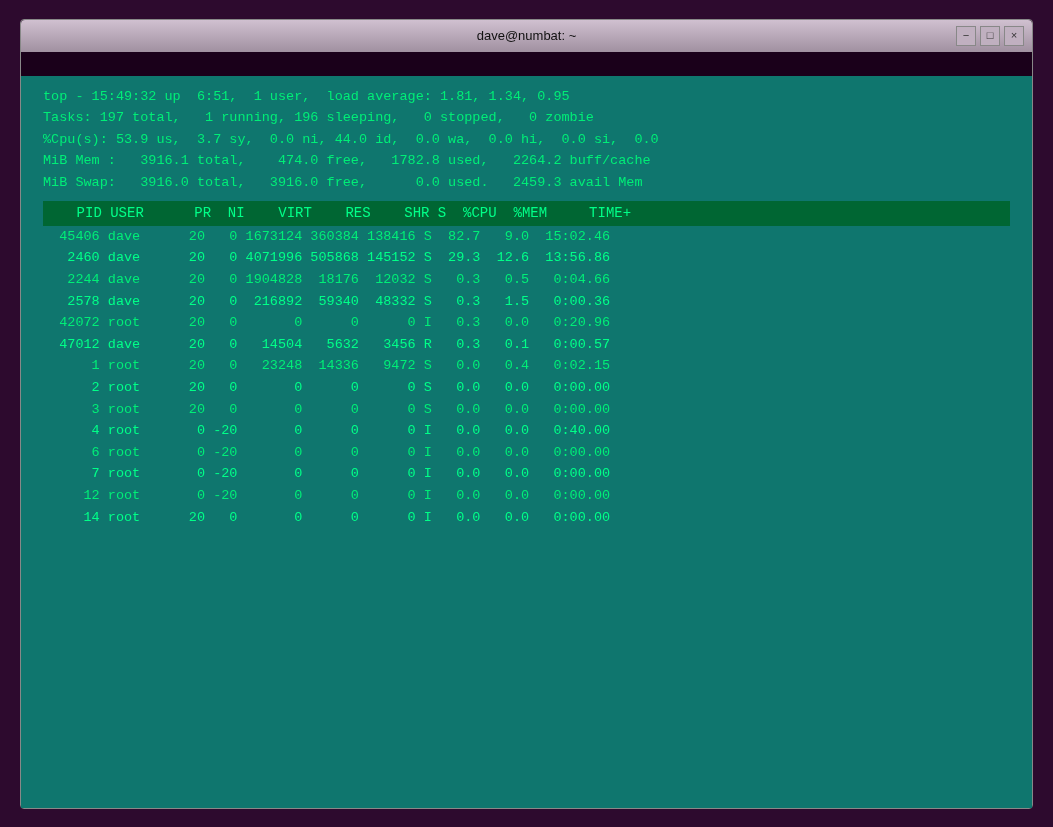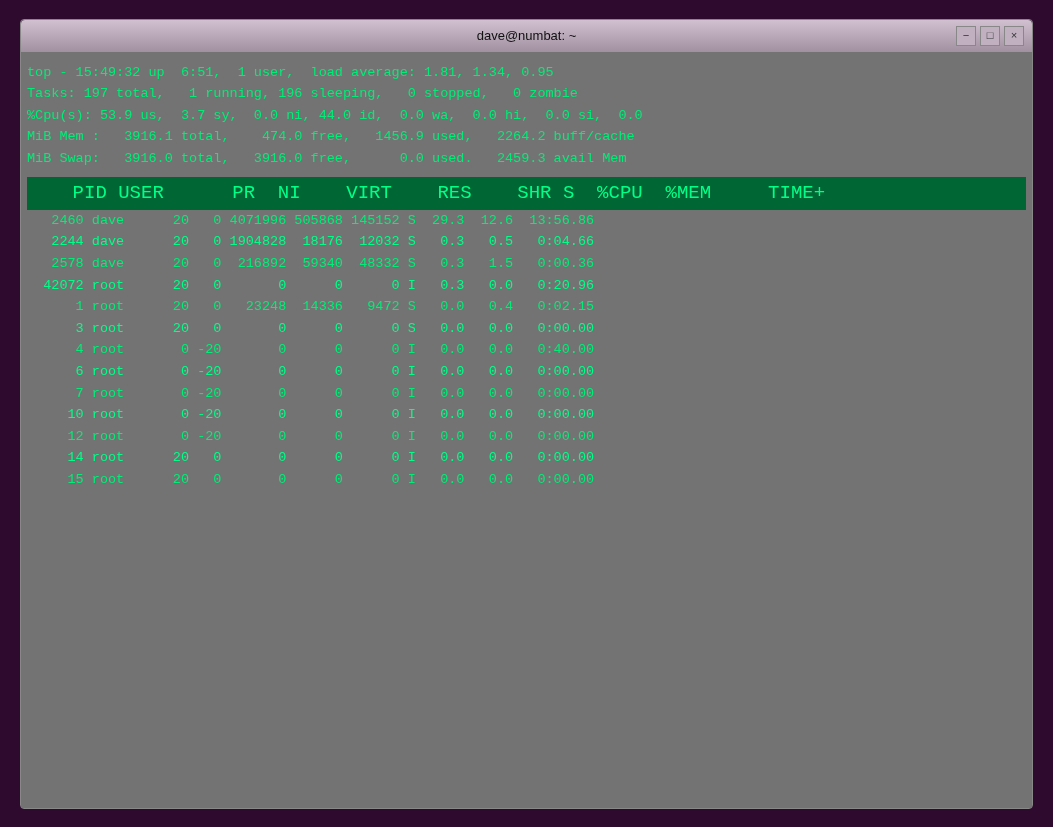--- a/index.html
+++ b/index.html
@@ -49,45 +49,46 @@
       border: 1px solid #888;
       display: flex;
       align-items: center;
       justify-content: center;
       font-size: 11px;
       cursor: pointer;
       color: #333;
     }
     .terminal {
       flex: 1;
-      background: #737373;
+      background: #0f766e;
       color: #00ff88;
-      padding: 10px 6px;
+      padding: 10px 22px;
       font-size: 14px;
       line-height: 1.55;
       overflow: hidden;
       font-family: 'Courier New', Courier, monospace;
+      margin-top: 24px;
     }
     .header-section {
       color: #00ee77;
       margin-bottom: 6px;
     }
     .header-line {
       white-space: pre;
       font-size: 13.5px;
       line-height: 1.6;
     }
     .table-section {
       margin-top: 8px;
     }
     .table-header {
       background: #006633;
       color: #00ff88;
       white-space: pre;
-      font-size: 19px;
+      font-size: 14px;
       padding: 1px 0;
       line-height: 1.6;
     }
     .table-row {
       white-space: pre;
       font-size: 13.5px;
       color: #00ee77;
       line-height: 1.6;
     }
     .table-row:nth-child(odd) {
@@ -104,33 +105,34 @@
       <div class="titlebar-btn">−</div>
       <div class="titlebar-btn">□</div>
       <div class="titlebar-btn">×</div>
     </div>
   </div>
   <div class="terminal">
     <div class="header-section">
       <div class="header-line">top - 15:49:32 up  6:51,  1 user,  load average: 1.81, 1.34, 0.95</div>
       <div class="header-line">Tasks: 197 total,   1 running, 196 sleeping,   0 stopped,   0 zombie</div>
       <div class="header-line">%Cpu(s): 53.9 us,  3.7 sy,  0.0 ni, 44.0 id,  0.0 wa,  0.0 hi,  0.0 si,  0.0</div>
-      <div class="header-line">MiB Mem :   3916.1 total,    474.0 free,   1456.9 used,   2264.2 buff/cache</div>
+      <div class="header-line">MiB Mem :   3916.1 total,    474.0 free,   1782.8 used,   2264.2 buff/cache</div>
       <div class="header-line">MiB Swap:   3916.0 total,   3916.0 free,      0.0 used.   2459.3 avail Mem</div>
     </div>
     <div class="table-section">
       <div class="table-header">    PID USER      PR  NI    VIRT    RES    SHR S  %CPU  %MEM     TIME+</div>
+      <div class="table-row">  45406 dave      20   0 1673124 360384 138416 S  82.7   9.0  15:02.46</div>
       <div class="table-row">   2460 dave      20   0 4071996 505868 145152 S  29.3  12.6  13:56.86</div>
       <div class="table-row">   2244 dave      20   0 1904828  18176  12032 S   0.3   0.5   0:04.66</div>
       <div class="table-row">   2578 dave      20   0  216892  59340  48332 S   0.3   1.5   0:00.36</div>
       <div class="table-row">  42072 root      20   0       0      0      0 I   0.3   0.0   0:20.96</div>
+      <div class="table-row">  47012 dave      20   0   14504   5632   3456 R   0.3   0.1   0:00.57</div>
       <div class="table-row">      1 root      20   0   23248  14336   9472 S   0.0   0.4   0:02.15</div>
+      <div class="table-row">      2 root      20   0       0      0      0 S   0.0   0.0   0:00.00</div>
       <div class="table-row">      3 root      20   0       0      0      0 S   0.0   0.0   0:00.00</div>
       <div class="table-row">      4 root       0 -20       0      0      0 I   0.0   0.0   0:40.00</div>
       <div class="table-row">      6 root       0 -20       0      0      0 I   0.0   0.0   0:00.00</div>
       <div class="table-row">      7 root       0 -20       0      0      0 I   0.0   0.0   0:00.00</div>
-      <div class="table-row">     10 root       0 -20       0      0      0 I   0.0   0.0   0:00.00</div>
       <div class="table-row">     12 root       0 -20       0      0      0 I   0.0   0.0   0:00.00</div>
       <div class="table-row">     14 root      20   0       0      0      0 I   0.0   0.0   0:00.00</div>
-      <div class="table-row">     15 root      20   0       0      0      0 I   0.0   0.0   0:00.00</div>
     </div>
   </div>
 </div>
 
 </body></html>

